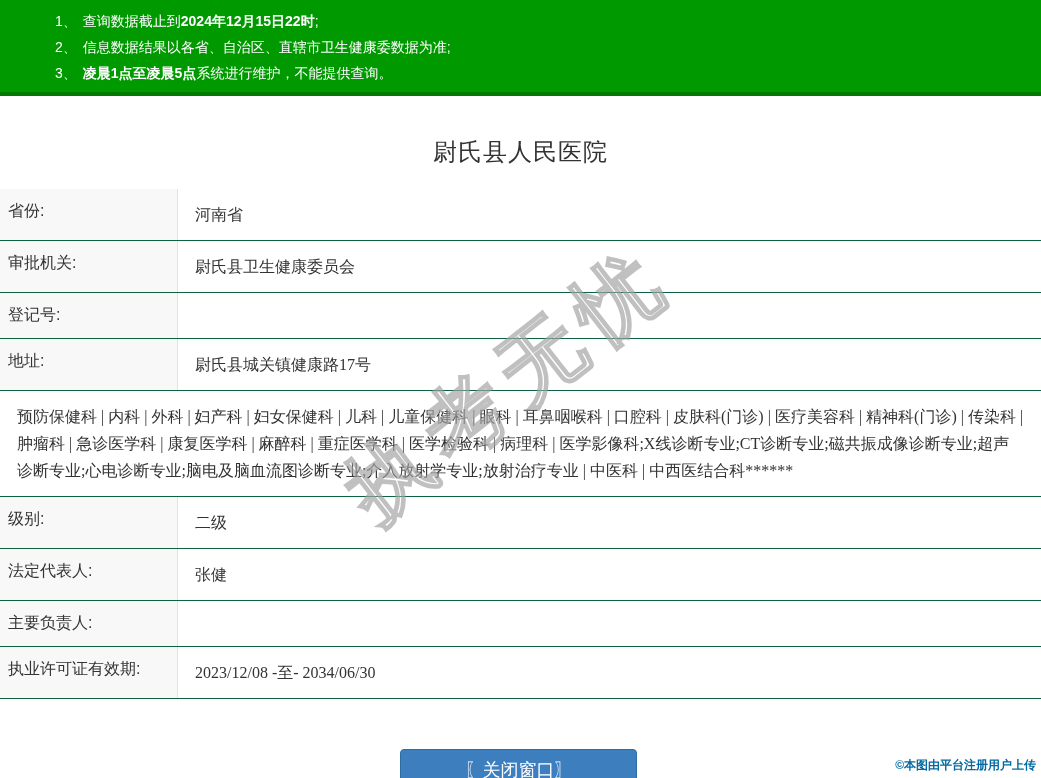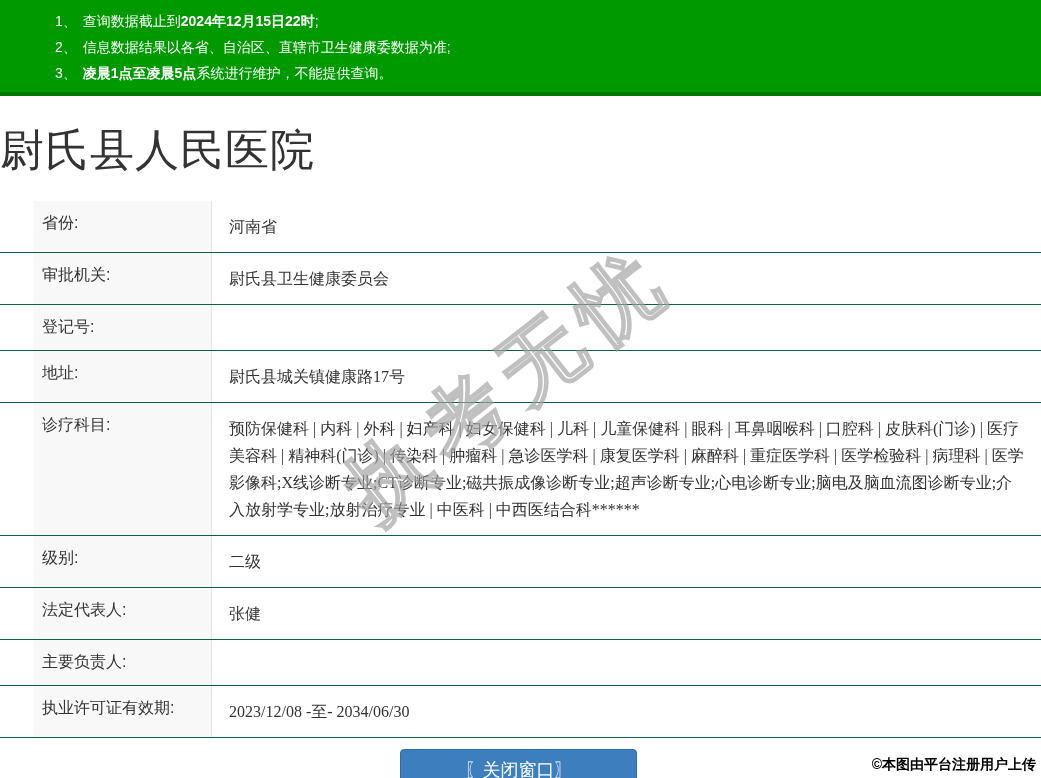--- a/index.html
+++ b/index.html
@@ -17,47 +17,47 @@
   body{position:relative;}
 
   
   .banner{background:var(--banner-green);color:#fff;padding:8px 20px 6px 55px;}
   .banner-line{font-size:14px;line-height:26px;white-space:nowrap;}
   .banner-line .num{margin-right:6px;}
   .banner-line b{font-weight:700;}
   .banner-strip{height:4px;background:var(--banner-strip);}
 
   
-  .title{font-size:44px;font-weight:400;color:var(--text-dark);
-    padding-top:25px;padding-bottom:21px;letter-spacing:1px;}
+  .title{font-size:24px;font-weight:400;text-align:center;color:var(--text-dark);
+    padding-top:40px;padding-bottom:21px;letter-spacing:1px;}
 
   
   .info-table{width:100%;}
-  .row{display:flex;border-bottom:1.5px solid var(--sep-green);min-height:46px;padding-left:34px;}
+  .row{display:flex;border-bottom:1.5px solid var(--sep-green);min-height:46px;}
   .row .label{width:178px;flex:0 0 178px;background:var(--label-bg);
     border-right:1px solid var(--col-divider);padding:12px 8px;font-size:16px;}
   .row .value{flex:1;padding:12px 17px;font-size:16px;line-height:27px;font-family:Liberation Serif, serif;}
 
   
   .watermark{position:absolute;left:358px;top:448px;width:480px;
     font-size:82px;letter-spacing:14px;font-weight:700;
     transform:rotate(-38deg);transform-origin:0 50%;
     color:rgba(255,255,255,0.22);
     -webkit-text-stroke:2px rgba(150,150,150,0.6);
     pointer-events:none;z-index:5;white-space:nowrap;}
 
   
   .close-btn{position:absolute;left:400px;top:749px;width:237px;height:42px;
     background:var(--btn-blue);color:#fff;border:1px solid #2e6da4;border-radius:4px;
     font-size:18px;text-align:center;line-height:38px;cursor:pointer;z-index:6;
     font-family:inherit;}
 
   
-  .footer-note{position:absolute;right:5px;bottom:4px;font-size:14px;font-weight:700;
-    color:#000000;z-index:7;
+  .footer-note{position:absolute;right:5px;bottom:4px;font-size:12px;font-weight:700;
+    color:#0369a1;z-index:7;
     text-shadow:-1px 0 #fff,1px 0 #fff,0 -1px #fff,0 1px #fff;}
 </style>
 </head>
 <body>
 
 <div class="banner">
   <div class="banner-line">
     <span class="num">1、</span><span>查询数据截止到</span><b>2024年12月15日22时</b><span>;</span>
   </div>
   <div class="banner-line">
@@ -81,21 +81,20 @@
     <div class="value">尉氏县卫生健康委员会</div>
   </div>
   <div class="row">
     <div class="label">登记号:</div>
   </div>
   <div class="row">
     <div class="label">地址:</div>
     <div class="value">尉氏县城关镇健康路17号</div>
   </div>
   <div class="row">
-    <div class="label">诊疗科目:</div>
     <div class="value">预防保健科 | 内科 | 外科 | 妇产科 | 妇女保健科 | 儿科 | 儿童保健科 | 眼科 | 耳鼻咽喉科 | 口腔科 | 皮肤科(门诊) | 医疗美容科 | 精神科(门诊) | 传染科 | 肿瘤科 | 急诊医学科 | 康复医学科 | 麻醉科 | 重症医学科 | 医学检验科 | 病理科 | 医学影像科;X线诊断专业;CT诊断专业;磁共振成像诊断专业;超声诊断专业;心电诊断专业;脑电及脑血流图诊断专业;介入放射学专业;放射治疗专业 | 中医科 | 中西医结合科******</div>
   </div>
   <div class="row">
     <div class="label">级别:</div>
     <div class="value">二级</div>
   </div>
   <div class="row">
     <div class="label">法定代表人:</div>
     <div class="value">张健</div>
   </div>

